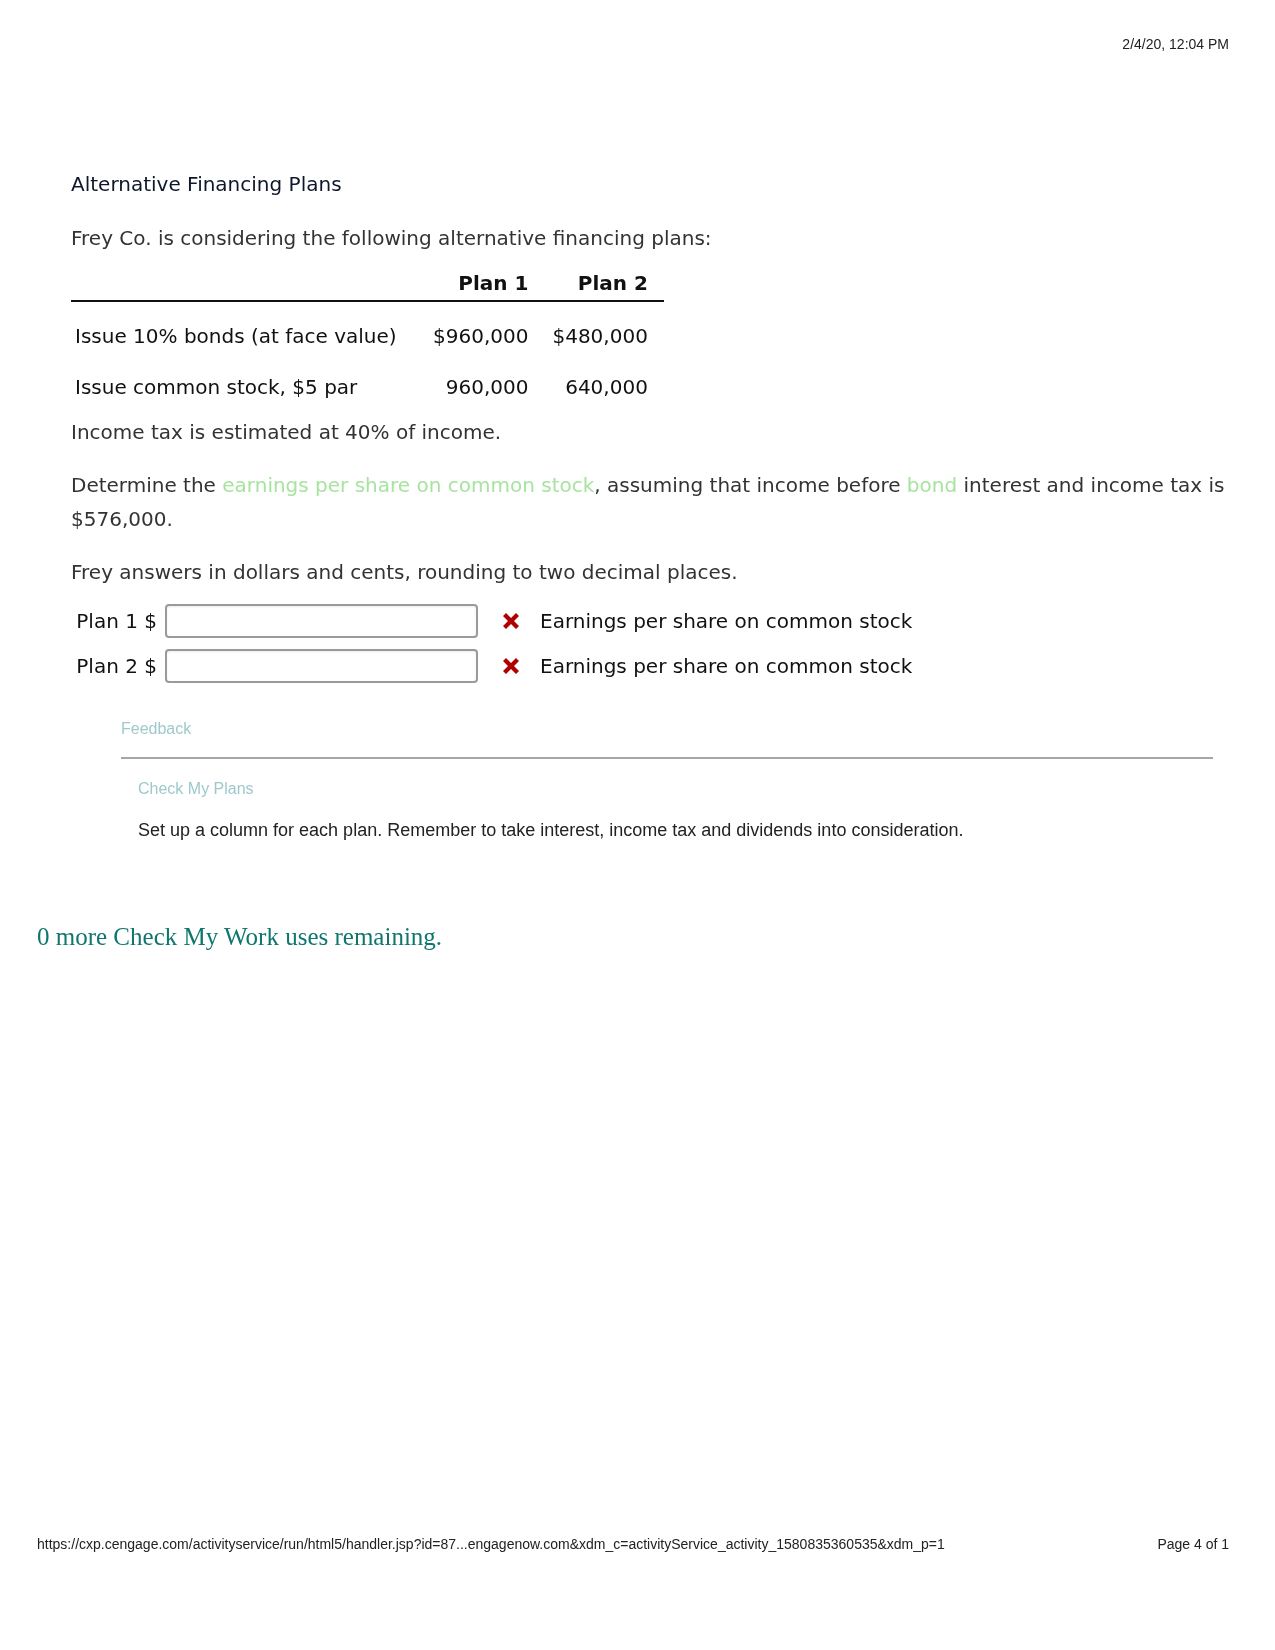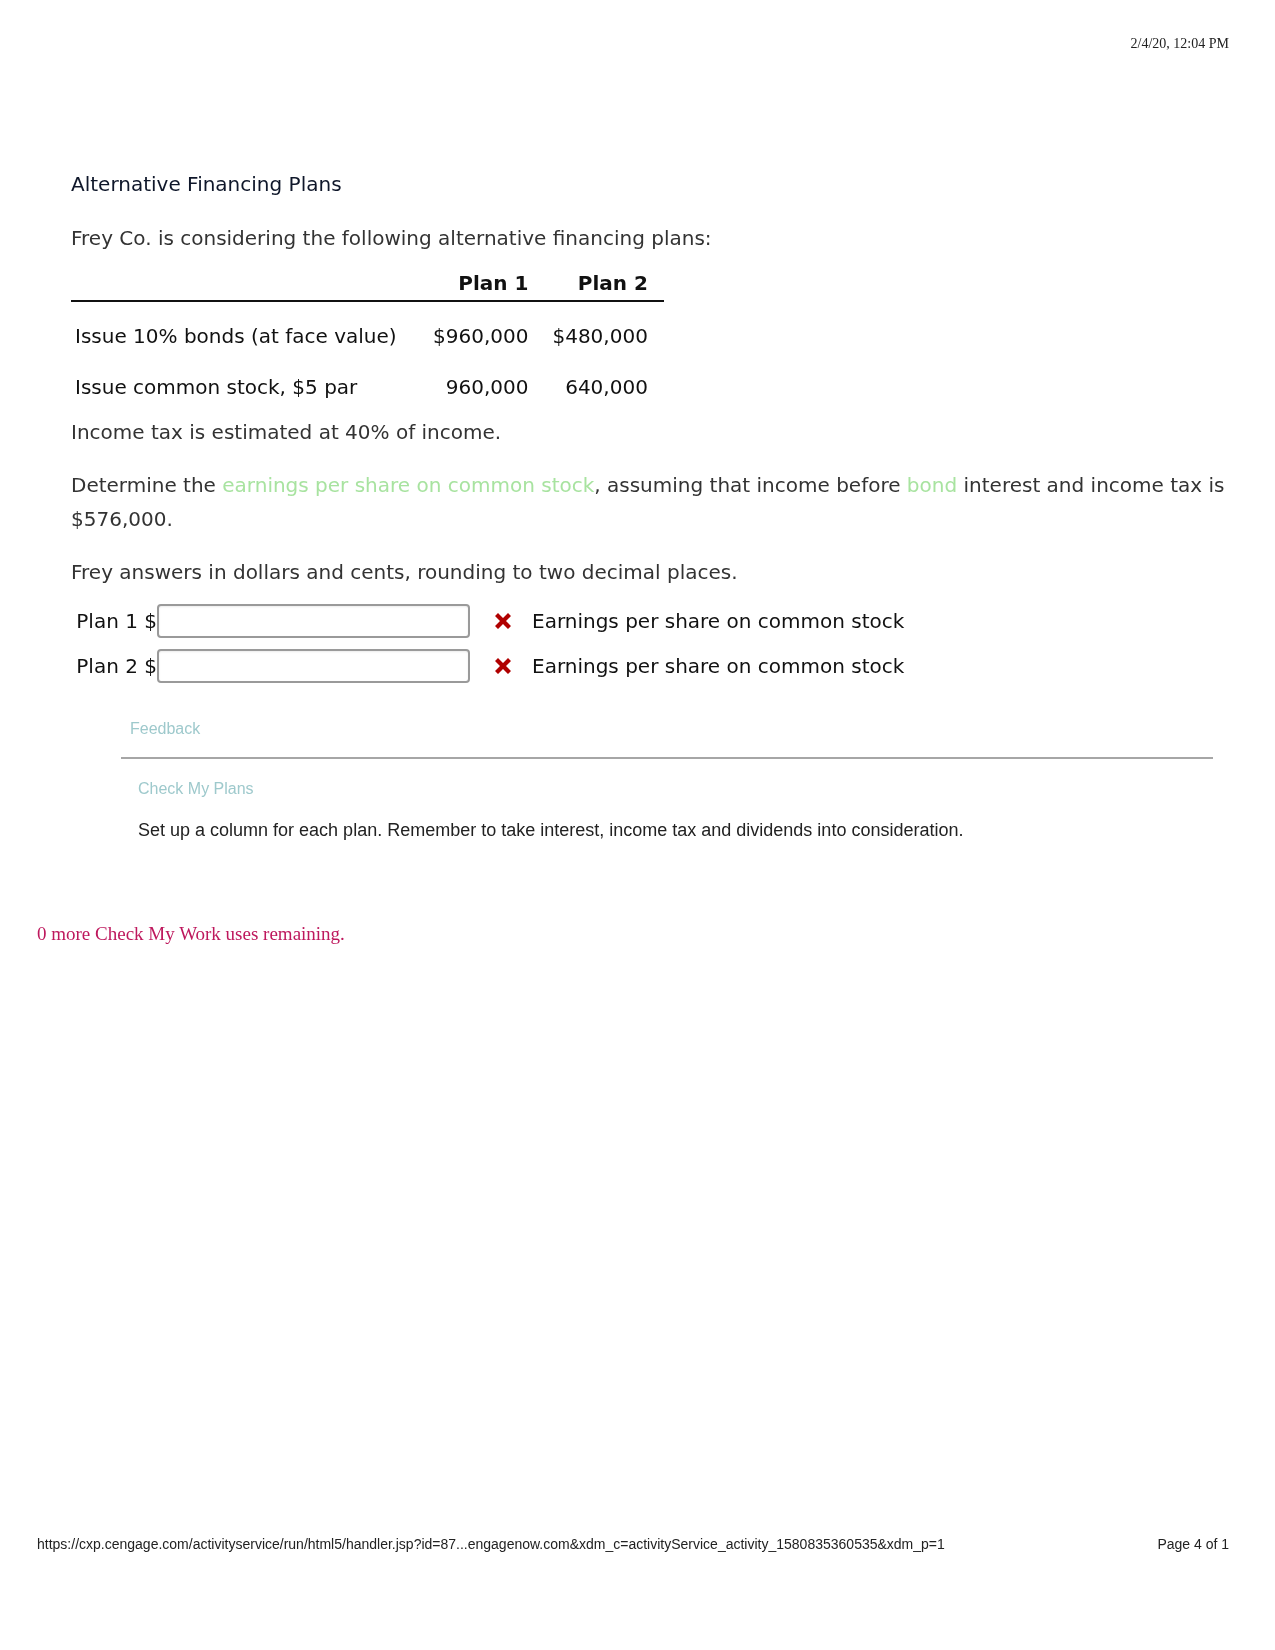--- a/index.html
+++ b/index.html
@@ -1,47 +1,47 @@
 <!DOCTYPE html>
 <html><head>
 <meta charset="utf-8">
 <style>
   html, body { margin: 0; padding: 0; }
   body {
     width: 1275px; height: 1650px; position: relative; background: #ffffff;
     font-family: "DejaVu Sans", sans-serif; color: #333333; overflow: hidden;
   }
   .abs { position: absolute; white-space: nowrap; }
-  .timestamp { right: 46px; top: 36px; font-size: 14px; color: #222; font-family: Liberation Serif, serif; }
+  .timestamp { right: 46px; top: 36px; font-size: 14px; color: #222; font-family: Liberation Sans, sans-serif; }
   .title { left: 71px; top: 172px; font-size: 20px; color: #0f172a; }
   .para { left: 71px; font-size: 20px; color: #333; }
   .hl { color: #a8e3a0; }
   table.fin {
     position: absolute; left: 71px; top: 268px; border-collapse: collapse;
     font-size: 20px; color: #111;
   }
   table.fin th { font-weight: bold; text-align: right; padding: 2px 16px 4px 8px; height: 26px; }
   table.fin thead tr { border-bottom: 2px solid #111; }
   table.fin td { padding: 20px 16px 4px 4px; height: 27px; }
   table.fin td.num { text-align: right; padding-left: 8px; }
   table.fin td.lbl { padding-left: 4px; padding-right: 8px; }
   .ans-row { position: absolute; left: 71px; height: 38px; display: flex; align-items: center; }
-  .ans-label { font-size: 20px; color: #111; width: 86px; text-align: right; padding-right: 0px; }
+  .ans-label { font-size: 20px; color: #111; width: 86px; text-align: right; padding-right: 8px; }
   .ans-input {
     width: 313px; height: 34px; border: 2px solid #9a9a9a; border-radius: 4px;
     box-shadow: inset 0 1px 2px rgba(0,0,0,0.08); background: #fff; margin-left: 0px;
     font-size: 18px; padding: 0 6px; box-sizing: border-box;
   }
   .x-icon { width: 22px; height: 22px; margin-left: 22px; display: inline-block; }
   .ans-desc { font-size: 20px; color: #111; margin-left: 18px; }
-  .feedback-label { left: 121px; top: 720px; font-size: 16px; color: #9ec9cc; font-family: "Liberation Sans", sans-serif; margin-left: 9px; }
+  .feedback-label { left: 121px; top: 720px; font-size: 16px; color: #9ec9cc; font-family: "Liberation Sans", sans-serif; }
   .feedback-rule { position: absolute; left: 121px; top: 757px; width: 1092px; height: 0; border-top: 2px solid #a6a6a6; }
   .cmw-label { left: 138px; top: 780px; font-size: 16px; color: #9ec9cc; font-family: "Liberation Sans", sans-serif; }
   .hint { left: 138px; top: 820px; font-size: 18px; color: #222; font-family: "Liberation Sans", sans-serif; }
-  .remaining { left: 37px; top: 923px; font-size: 19px; color: #be185d; font-family: "Liberation Serif", serif; }
+  .remaining { left: 37px; top: 923px; font-size: 25px; color: #0f766e; font-family: "Liberation Serif", serif; }
   .footer-url { left: 37px; top: 1536px; font-size: 14px; color: #222; font-family: "Liberation Sans", sans-serif; }
   .footer-page { right: 46px; top: 1536px; font-size: 14px; color: #222; font-family: "Liberation Sans", sans-serif; }
 </style>
 </head>
 <body>
 
 <div class="abs timestamp">2/4/20, 12:04 PM</div>
 
 <div class="abs title">Alternative Financing Plans</div>
 

